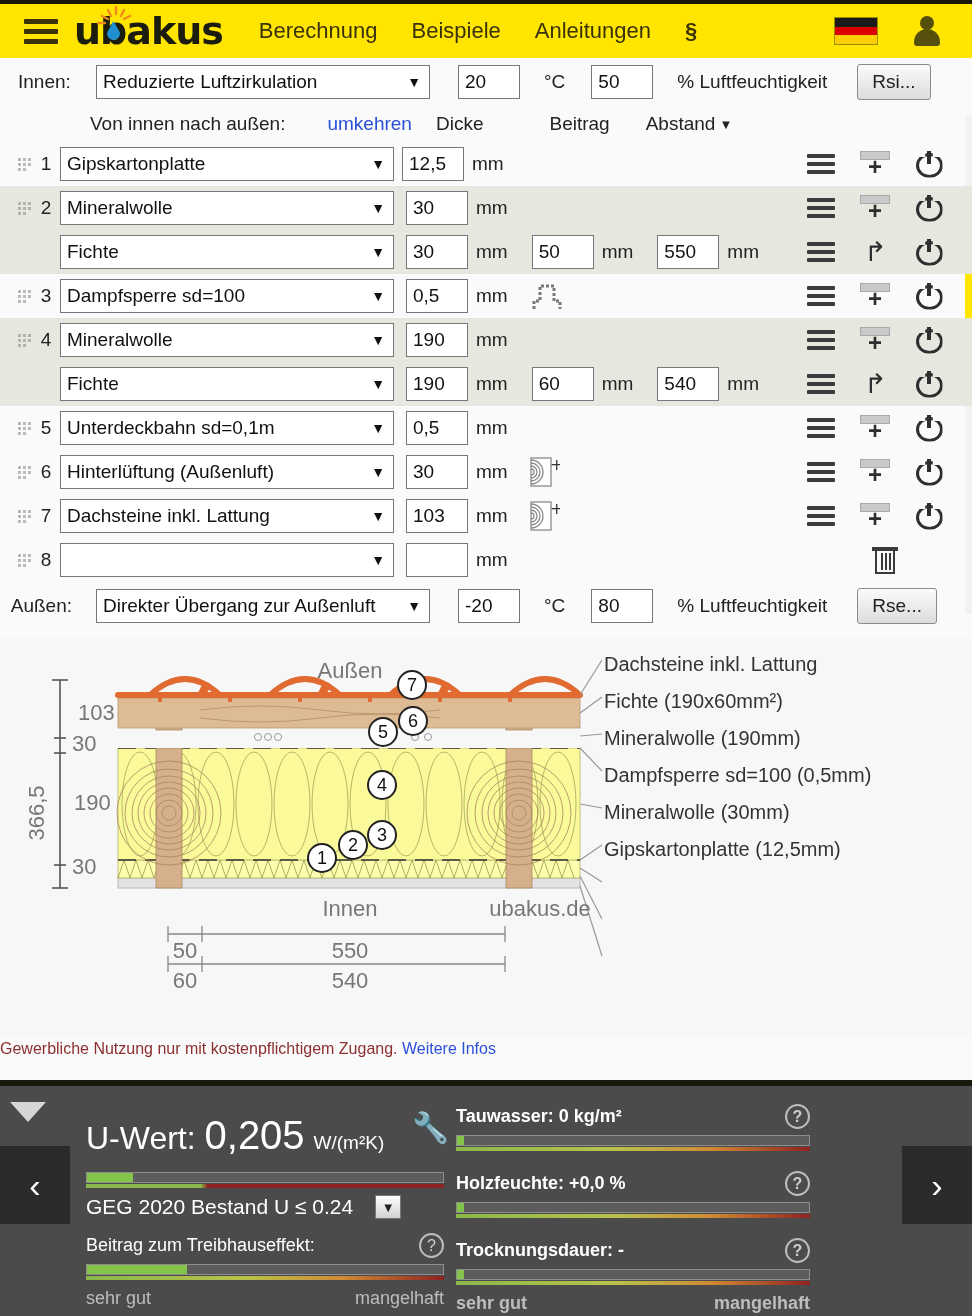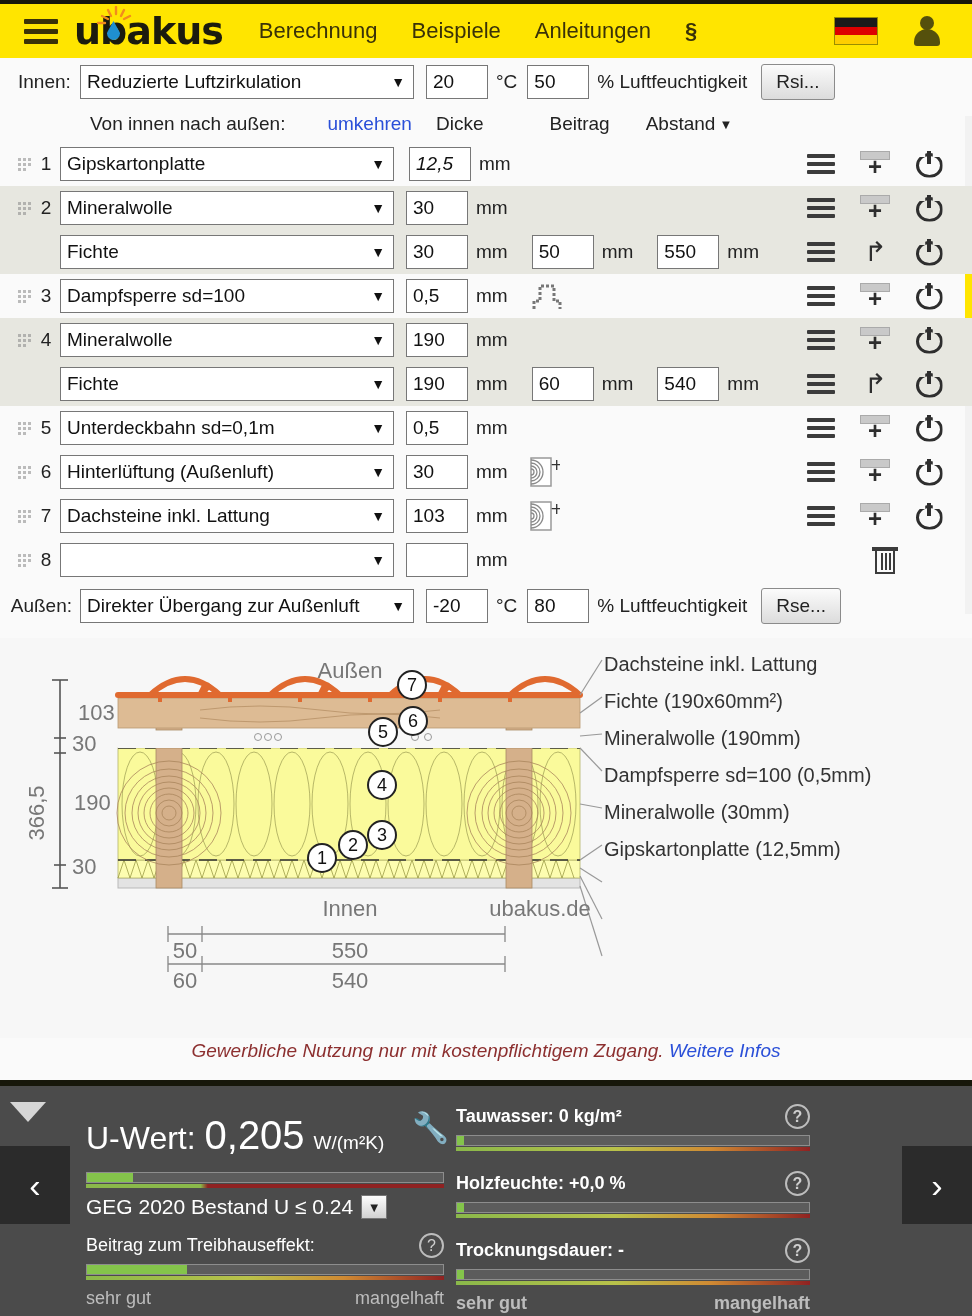--- a/index.html
+++ b/index.html
@@ -34,21 +34,21 @@
   .flag { width:44px; height:28px; border:1px solid #9a8e00; display:flex; flex-direction:column; }
   .flag span { flex:1; display:block; }
   .person { width:26px; height:30px; position:relative; }
   .person .head { position:absolute; left:6px; top:0; width:14px; height:14px; border-radius:50%; background:#55500c; }
   .person .body { position:absolute; left:0; top:13px; width:26px; height:17px; background:#55500c;
       border-radius:13px 13px 3px 3px; }
 
   
   .sheet { position:relative; background:#fafafa; }
   .row-innen, .row-aussen {
-    display:flex; align-items:center; height:48px; padding-left:18px; gap:0;
+    display:flex; align-items:center; height:48px; padding-left:18px; gap:16px;
   }
   .lbl-side { width:62px; font-size:19px; color:#222; }
   .lbl-side.r { text-align:right; padding-right:8px; width:72px; margin-left:-10px;}
   select.mat, .fakeselect {
     width:334px; height:34px; font-size:19px; padding:1px 6px;
     border:1px solid #777; background:#fff; color:#111;
     font-family:"Liberation Sans", sans-serif;
     appearance:none; -webkit-appearance:none; position:relative;
   }
   .selwrap { position:relative; display:inline-block; }
@@ -106,21 +106,21 @@
 
   
   .diagram { position:relative; height:400px; background:#f7f7f7; margin-top:8px; }
   .dlabels { position:absolute; left:604px; top:8px; }
   .dlabels div { font-size:20px; color:#333; height:37px; line-height:37px; white-space:nowrap; }
   .dim-txt { font-size:22px; fill:#777; font-family:"Liberation Sans", sans-serif; }
   .badge { position:absolute; width:30px; height:30px; border-radius:50%; background:#fff;
     border:2px solid #222; font-size:18px; display:flex; align-items:center; justify-content:center;
     color:#111; }
 
-  .notice { text-align:center; font-size:19px; color:#8c2f2f; padding-top:2px;font-style:italic; }
+  .notice { text-align:left; font-size:16px; color:#8c2f2f; padding-top:2px; }
   .notice a { color:#2a4fd8; text-decoration:none; }
 
   
   .bottom { position:absolute; left:0; bottom:0; width:972px; height:236px;
      background:#4b4b4b; border-top:6px solid #17170a; color:#eee; }
   .bcol { position:absolute; top:11px; }
   .arrow-left, .arrow-right { position:absolute; width:70px; height:78px; background:#2b2b2b;
      display:flex; align-items:center; justify-content:center; color:#fff; font-size:34px; cursor:pointer; }
   .arrow-left { left:0; top:60px; }
   .arrow-right { right:0; top:60px; }
@@ -130,21 +130,21 @@
   .uwert b { font-size:40px; font-weight:normal; }
   .uwert small { font-size:19px; }
   .wrench { position:absolute; left:412px; top:24px; font-size:30px; color:#cfcfcf; cursor:pointer; }
   .bar-outer { position:relative; height:11px; background:#5c5c5c; border:1px solid #8d8d8d; }
   .bar-fill { position:absolute; left:0; top:0; height:9px; background:#84c44b; }
   .bar-scale { height:4px; margin-top:1px; }
   .mini { font-size:18px; color:#fff; }
   .ends { display:flex; justify-content:space-between; font-size:18px; color:#bdbdbd; margin-top:8px; }
   .qmark { display:inline-flex; width:25px;height:25px;border:2px solid #bdbdbd;border-radius:50%;
     align-items:center;justify-content:center;font-size:16px;color:#cfcfcf; cursor:pointer; }
-  .geg { display:flex; align-items:center; gap:8px; font-size:21px; color:#fff; margin-top:7px; }
+  .geg { display:flex; align-items:center; gap:22px; font-size:21px; color:#fff; margin-top:7px; }
   .geg .dd { width:26px;height:24px; background:linear-gradient(#fdfdfd,#d2d2d2); border:1px solid #777;
      display:flex;align-items:center;justify-content:center;font-size:13px;color:#222; cursor:pointer; }
 </style>
 </head>
 <body>
 
 <div class="topline"></div>
 
 <div class="header">
   <div class="hamburger">
@@ -220,21 +220,21 @@
           <i></i>
           <i></i>
           <i></i>
           <i></i>
           <i></i>
           <i></i>
           <i></i>
         </div>
       <div class="lnum">1</div>
       <div class="selwrap"><input class="fakeselect" readonly="" value="Gipskartonplatte" style=""><span class="caret">▼</span></div>
-      <input class="num w-dicke" style="margin-left: 15px; font-style: italic;" value="12,5">
+      <input class="num w-dicke" style="margin-left: 8px;" value="12,5">
       <span class="unit">mm</span>
       <div class="icons">
         <div class="ic">
             <div class="ic-lines">
               <i></i>
               <i></i>
               <i></i>
             </div>
           </div>
         <div class="ic">

